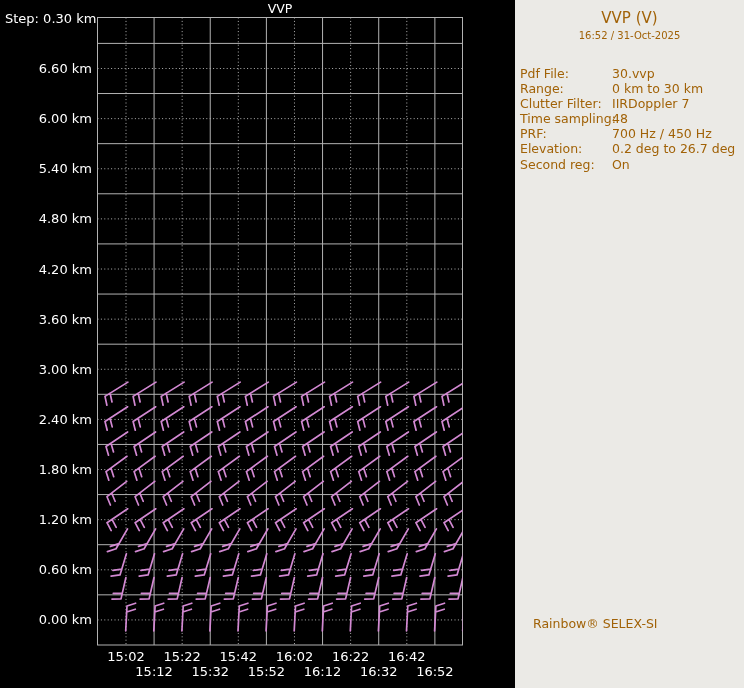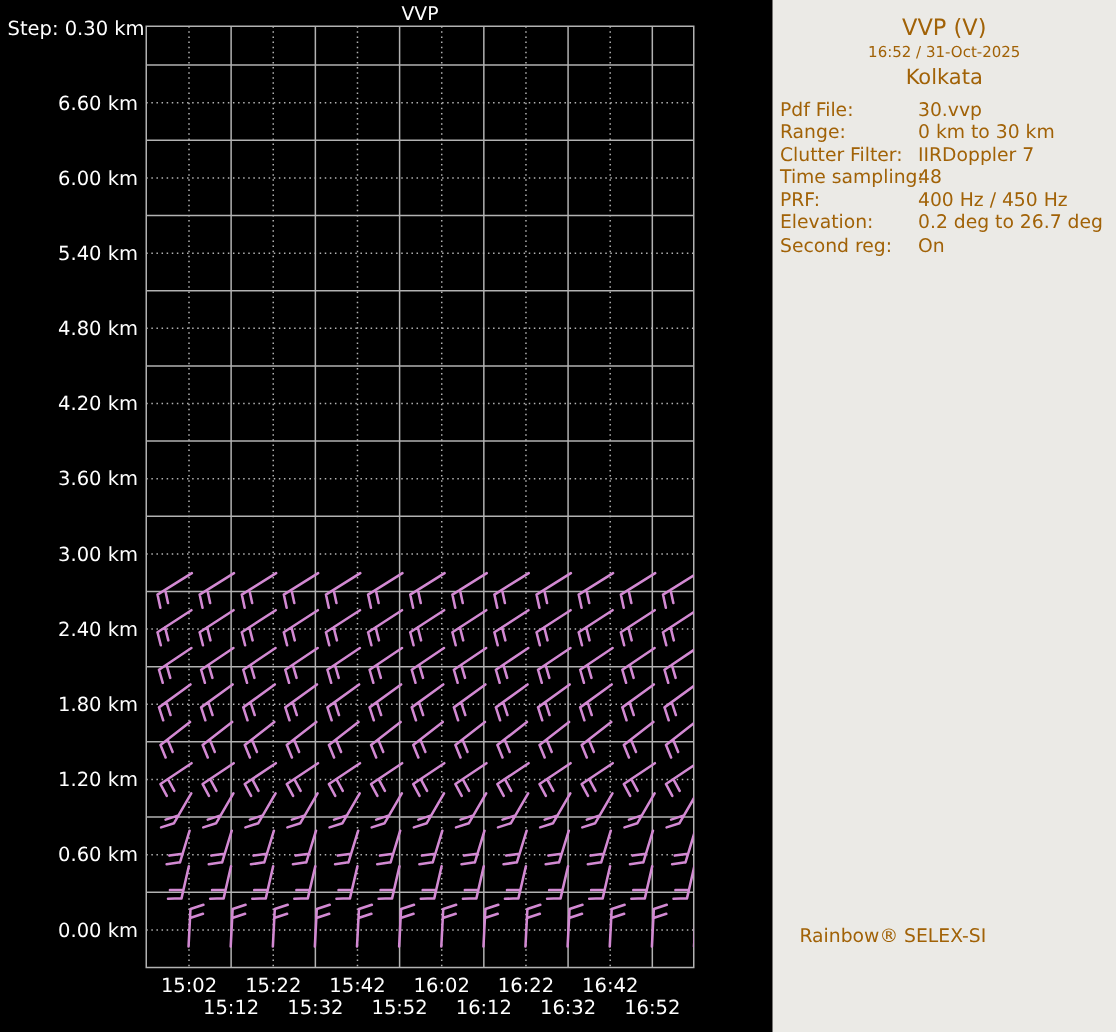--- a/index.html
+++ b/index.html
@@ -4,21 +4,21 @@
 <style>
   html,body{margin:0;padding:0;background:#000;}
   .screen{position:relative;width:744px;height:688px;background:#000;overflow:hidden;
           font-family:"DejaVu Sans",sans-serif;}
   #chart-svg{position:absolute;left:0;top:0;}
   .panel{position:absolute;left:515px;top:0;width:229px;height:688px;background:#ebeae6;
          color:#a16207;}
   .p-title{margin-top:10px;text-align:center;font-size:15px;line-height:17px;}
   .p-dt{text-align:center;font-size:10px;line-height:17px;}
   .p-site{text-align:center;font-size:14px;line-height:16px;}
-  .fields{margin-top:5px;padding-left:5px;font-size:12.5px;}
+  .fields{margin-top:22px;padding-left:5px;font-size:12.5px;}
   .frow{display:flex;line-height:15.1px;white-space:nowrap;}
   .flabel{width:92px;flex:0 0 92px;}
   .fvalue{flex:1;}
   .brand{position:absolute;left:18px;top:616px;font-size:12.5px;}
 </style>
 </head>
 <body>
 
 <div class="screen">
   <svg id="chart-svg" width="744" height="688" viewBox="0 0 744 688">
@@ -91,41 +91,40 @@
       <text x="406.79999999999995" y="661" fill="#ffffff" font-size="13px" text-anchor="middle" font-family="DejaVu Sans, sans-serif">16:42</text>
       <text x="434.88" y="676" fill="#ffffff" font-size="13px" text-anchor="middle" font-family="DejaVu Sans, sans-serif">16:52</text>
       <g clip-path="url(#plot)">
         <path d="M105.0 396.4L127.9 382.1M105.0 396.4l1.9 8.8M110.1 393.2l1.9 8.8M133.1 396.4L156.0 382.1M133.1 396.4l1.9 8.8M138.2 393.2l1.9 8.8M161.2 396.4L184.1 382.1M161.2 396.4l1.9 8.8M166.2 393.2l1.9 8.8M189.2 396.4L212.1 382.1M189.2 396.4l1.9 8.8M194.3 393.2l1.9 8.8M217.3 396.4L240.2 382.1M217.3 396.4l1.9 8.8M222.4 393.2l1.9 8.8M245.4 396.4L268.3 382.1M245.4 396.4l1.9 8.8M250.5 393.2l1.9 8.8M273.5 396.4L296.4 382.1M273.5 396.4l1.9 8.8M278.6 393.2l1.9 8.8M301.6 396.4L324.5 382.1M301.6 396.4l1.9 8.8M306.6 393.2l1.9 8.8M329.6 396.4L352.5 382.1M329.6 396.4l1.9 8.8M334.7 393.2l1.9 8.8M357.7 396.4L380.6 382.1M357.7 396.4l1.9 8.8M362.8 393.2l1.9 8.8M385.8 396.4L408.7 382.1M385.8 396.4l1.9 8.8M390.9 393.2l1.9 8.8M413.9 396.4L436.8 382.1M413.9 396.4l1.9 8.8M419.0 393.2l1.9 8.8M442.0 396.4L464.9 382.1M442.0 396.4l1.9 8.8M447.0 393.2l1.9 8.8M105.0 421.5L127.6 406.8M105.0 421.5l2.2 8.7M110.0 418.2l2.2 8.7M133.1 421.5L155.7 406.8M133.1 421.5l2.2 8.7M138.1 418.2l2.2 8.7M161.2 421.5L183.8 406.8M161.2 421.5l2.2 8.7M166.2 418.2l2.2 8.7M189.2 421.5L211.9 406.8M189.2 421.5l2.2 8.7M194.3 418.2l2.2 8.7M217.3 421.5L240.0 406.8M217.3 421.5l2.2 8.7M222.4 418.2l2.2 8.7M245.4 421.5L268.0 406.8M245.4 421.5l2.2 8.7M250.4 418.2l2.2 8.7M273.5 421.5L296.1 406.8M273.5 421.5l2.2 8.7M278.5 418.2l2.2 8.7M301.6 421.5L324.2 406.8M301.6 421.5l2.2 8.7M306.6 418.2l2.2 8.7M329.6 421.5L352.3 406.8M329.6 421.5l2.2 8.7M334.7 418.2l2.2 8.7M357.7 421.5L380.4 406.8M357.7 421.5l2.2 8.7M362.8 418.2l2.2 8.7M385.8 421.5L408.4 406.8M385.8 421.5l2.2 8.7M390.8 418.2l2.2 8.7M413.9 421.5L436.5 406.8M413.9 421.5l2.2 8.7M418.9 418.2l2.2 8.7M442.0 421.5L464.6 406.8M442.0 421.5l2.2 8.7M447.0 418.2l2.2 8.7M106.0 446.5L127.6 432.0M106.0 446.5l2.5 8.7M111.0 443.2l2.5 8.7M134.1 446.5L155.6 432.0M134.1 446.5l2.5 8.7M139.1 443.2l2.5 8.7M162.2 446.5L183.7 432.0M162.2 446.5l2.5 8.7M167.1 443.2l2.5 8.7M190.2 446.5L211.8 432.0M190.2 446.5l2.5 8.7M195.2 443.2l2.5 8.7M218.3 446.5L239.9 432.0M218.3 446.5l2.5 8.7M223.3 443.2l2.5 8.7M246.4 446.5L268.0 432.0M246.4 446.5l2.5 8.7M251.4 443.2l2.5 8.7M274.5 446.5L296.0 432.0M274.5 446.5l2.5 8.7M279.5 443.2l2.5 8.7M302.6 446.5L324.1 432.0M302.6 446.5l2.5 8.7M307.5 443.2l2.5 8.7M330.6 446.5L352.2 432.0M330.6 446.5l2.5 8.7M335.6 443.2l2.5 8.7M358.7 446.5L380.3 432.0M358.7 446.5l2.5 8.7M363.7 443.2l2.5 8.7M386.8 446.5L408.4 432.0M386.8 446.5l2.5 8.7M391.8 443.2l2.5 8.7M414.9 446.5L436.4 432.0M414.9 446.5l2.5 8.7M419.9 443.2l2.5 8.7M443.0 446.5L464.5 432.0M443.0 446.5l2.5 8.7M447.9 443.2l2.5 8.7M106.0 471.6L127.0 456.3M106.0 471.6l2.8 8.6M110.9 468.1l2.8 8.6M134.1 471.6L155.1 456.3M134.1 471.6l2.8 8.6M138.9 468.1l2.8 8.6M162.2 471.6L183.2 456.3M162.2 471.6l2.8 8.6M167.0 468.1l2.8 8.6M190.2 471.6L211.3 456.3M190.2 471.6l2.8 8.6M195.1 468.1l2.8 8.6M218.3 471.6L239.4 456.3M218.3 471.6l2.8 8.6M223.2 468.1l2.8 8.6M246.4 471.6L267.4 456.3M246.4 471.6l2.8 8.6M251.3 468.1l2.8 8.6M274.5 471.6L295.5 456.3M274.5 471.6l2.8 8.6M279.3 468.1l2.8 8.6M302.6 471.6L323.6 456.3M302.6 471.6l2.8 8.6M307.4 468.1l2.8 8.6M330.6 471.6L351.7 456.3M330.6 471.6l2.8 8.6M335.5 468.1l2.8 8.6M358.7 471.6L379.8 456.3M358.7 471.6l2.8 8.6M363.6 468.1l2.8 8.6M386.8 471.6L407.8 456.3M386.8 471.6l2.8 8.6M391.7 468.1l2.8 8.6M414.9 471.6L435.9 456.3M414.9 471.6l2.8 8.6M419.7 468.1l2.8 8.6M443.0 471.6L464.0 456.3M443.0 471.6l2.8 8.6M447.8 468.1l2.8 8.6M107.0 496.7L126.7 481.3M107.0 496.7l3.4 8.3M111.7 493.0l3.4 8.3M135.1 496.7L154.8 481.3M135.1 496.7l3.4 8.3M139.8 493.0l3.4 8.3M163.2 496.7L182.9 481.3M163.2 496.7l3.4 8.3M167.9 493.0l3.4 8.3M191.2 496.7L210.9 481.3M191.2 496.7l3.4 8.3M196.0 493.0l3.4 8.3M219.3 496.7L239.0 481.3M219.3 496.7l3.4 8.3M224.0 493.0l3.4 8.3M247.4 496.7L267.1 481.3M247.4 496.7l3.4 8.3M252.1 493.0l3.4 8.3M275.5 496.7L295.2 481.3M275.5 496.7l3.4 8.3M280.2 493.0l3.4 8.3M303.6 496.7L323.3 481.3M303.6 496.7l3.4 8.3M308.3 493.0l3.4 8.3M331.6 496.7L351.3 481.3M331.6 496.7l3.4 8.3M336.4 493.0l3.4 8.3M359.7 496.7L379.4 481.3M359.7 496.7l3.4 8.3M364.4 493.0l3.4 8.3M387.8 496.7L407.5 481.3M387.8 496.7l3.4 8.3M392.5 493.0l3.4 8.3M415.9 496.7L435.6 481.3M415.9 496.7l3.4 8.3M420.6 493.0l3.4 8.3M444.0 496.7L463.7 481.3M444.0 496.7l3.4 8.3M448.7 493.0l3.4 8.3M107.0 522.7L127.7 508.8M107.0 522.7l4.2 7.9M112.0 519.4l4.2 7.9M135.1 522.7L155.8 508.8M135.1 522.7l4.2 7.9M140.1 519.4l4.2 7.9M163.2 522.7L183.9 508.8M163.2 522.7l4.2 7.9M168.1 519.4l4.2 7.9M191.2 522.7L212.0 508.8M191.2 522.7l4.2 7.9M196.2 519.4l4.2 7.9M219.3 522.7L240.0 508.8M219.3 522.7l4.2 7.9M224.3 519.4l4.2 7.9M247.4 522.7L268.1 508.8M247.4 522.7l4.2 7.9M252.4 519.4l4.2 7.9M275.5 522.7L296.2 508.8M275.5 522.7l4.2 7.9M280.5 519.4l4.2 7.9M303.6 522.7L324.3 508.8M303.6 522.7l4.2 7.9M308.5 519.4l4.2 7.9M331.6 522.7L352.4 508.8M331.6 522.7l4.2 7.9M336.6 519.4l4.2 7.9M359.7 522.7L380.4 508.8M359.7 522.7l4.2 7.9M364.7 519.4l4.2 7.9M387.8 522.7L408.5 508.8M387.8 522.7l4.2 7.9M392.8 519.4l4.2 7.9M415.9 522.7L436.6 508.8M415.9 522.7l4.2 7.9M420.9 519.4l4.2 7.9M444.0 522.7L464.7 508.8M444.0 522.7l4.2 7.9M448.9 519.4l4.2 7.9M116.0 548.8L127.5 528.9M116.0 548.8l-8.6 2.8M119.0 543.6l-8.6 2.8M144.1 548.8L155.6 528.9M144.1 548.8l-8.6 2.8M147.1 543.6l-8.6 2.8M172.2 548.8L183.7 528.9M172.2 548.8l-8.6 2.8M175.2 543.6l-8.6 2.8M200.2 548.8L211.7 528.9M200.2 548.8l-8.6 2.8M203.2 543.6l-8.6 2.8M228.3 548.8L239.8 528.9M228.3 548.8l-8.6 2.8M231.3 543.6l-8.6 2.8M256.4 548.8L267.9 528.9M256.4 548.8l-8.6 2.8M259.4 543.6l-8.6 2.8M284.5 548.8L296.0 528.9M284.5 548.8l-8.6 2.8M287.5 543.6l-8.6 2.8M312.6 548.8L324.1 528.9M312.6 548.8l-8.6 2.8M315.6 543.6l-8.6 2.8M340.6 548.8L352.1 528.9M340.6 548.8l-8.6 2.8M343.6 543.6l-8.6 2.8M368.7 548.8L380.2 528.9M368.7 548.8l-8.6 2.8M371.7 543.6l-8.6 2.8M396.8 548.8L408.3 528.9M396.8 548.8l-8.6 2.8M399.8 543.6l-8.6 2.8M424.9 548.8L436.4 528.9M424.9 548.8l-8.6 2.8M427.9 543.6l-8.6 2.8M453.0 548.8L464.5 528.9M453.0 548.8l-8.6 2.8M456.0 543.6l-8.6 2.8M120.0 574.9L126.4 553.8M120.0 574.9l-8.9 1.3M121.8 569.1l-8.9 1.3M148.1 574.9L154.5 553.8M148.1 574.9l-8.9 1.3M149.8 569.1l-8.9 1.3M176.2 574.9L182.6 553.8M176.2 574.9l-8.9 1.3M177.9 569.1l-8.9 1.3M204.2 574.9L210.7 553.8M204.2 574.9l-8.9 1.3M206.0 569.1l-8.9 1.3M232.3 574.9L238.8 553.8M232.3 574.9l-8.9 1.3M234.1 569.1l-8.9 1.3M260.4 574.9L266.8 553.8M260.4 574.9l-8.9 1.3M262.2 569.1l-8.9 1.3M288.5 574.9L294.9 553.8M288.5 574.9l-8.9 1.3M290.2 569.1l-8.9 1.3M316.6 574.9L323.0 553.8M316.6 574.9l-8.9 1.3M318.3 569.1l-8.9 1.3M344.6 574.9L351.1 553.8M344.6 574.9l-8.9 1.3M346.4 569.1l-8.9 1.3M372.7 574.9L379.2 553.8M372.7 574.9l-8.9 1.3M374.5 569.1l-8.9 1.3M400.8 574.9L407.2 553.8M400.8 574.9l-8.9 1.3M402.6 569.1l-8.9 1.3M428.9 574.9L435.3 553.8M428.9 574.9l-8.9 1.3M430.6 569.1l-8.9 1.3M457.0 574.9L463.4 553.8M457.0 574.9l-8.9 1.3M458.7 569.1l-8.9 1.3M121.0 598.9L125.9 577.5M121.0 598.9l-9.0 0.3M122.3 593.1l-9.0 0.3M149.1 598.9L154.0 577.5M149.1 598.9l-9.0 0.3M150.4 593.1l-9.0 0.3M177.2 598.9L182.1 577.5M177.2 598.9l-9.0 0.3M178.5 593.1l-9.0 0.3M205.2 598.9L210.2 577.5M205.2 598.9l-9.0 0.3M206.6 593.1l-9.0 0.3M233.3 598.9L238.3 577.5M233.3 598.9l-9.0 0.3M234.7 593.1l-9.0 0.3M261.4 598.9L266.3 577.5M261.4 598.9l-9.0 0.3M262.7 593.1l-9.0 0.3M289.5 598.9L294.4 577.5M289.5 598.9l-9.0 0.3M290.8 593.1l-9.0 0.3M317.6 598.9L322.5 577.5M317.6 598.9l-9.0 0.3M318.9 593.1l-9.0 0.3M345.6 598.9L350.6 577.5M345.6 598.9l-9.0 0.3M347.0 593.1l-9.0 0.3M373.7 598.9L378.7 577.5M373.7 598.9l-9.0 0.3M375.1 593.1l-9.0 0.3M401.8 598.9L406.7 577.5M401.8 598.9l-9.0 0.3M403.1 593.1l-9.0 0.3M429.9 598.9L434.8 577.5M429.9 598.9l-9.0 0.3M431.2 593.1l-9.0 0.3M458.0 598.9L462.9 577.5M458.0 598.9l-9.0 0.3M459.3 593.1l-9.0 0.3M127.0 606.0L125.7 631.0M127.0 606.0l8.6 -2.8M126.7 612.0l8.6 -2.8M155.1 606.0L153.8 631.0M155.1 606.0l8.6 -2.8M154.8 612.0l8.6 -2.8M183.2 606.0L181.9 631.0M183.2 606.0l8.6 -2.8M182.8 612.0l8.6 -2.8M211.2 606.0L209.9 631.0M211.2 606.0l8.6 -2.8M210.9 612.0l8.6 -2.8M239.3 606.0L238.0 631.0M239.3 606.0l8.6 -2.8M239.0 612.0l8.6 -2.8M267.4 606.0L266.1 631.0M267.4 606.0l8.6 -2.8M267.1 612.0l8.6 -2.8M295.5 606.0L294.2 631.0M295.5 606.0l8.6 -2.8M295.2 612.0l8.6 -2.8M323.6 606.0L322.3 631.0M323.6 606.0l8.6 -2.8M323.2 612.0l8.6 -2.8M351.6 606.0L350.3 631.0M351.6 606.0l8.6 -2.8M351.3 612.0l8.6 -2.8M379.7 606.0L378.4 631.0M379.7 606.0l8.6 -2.8M379.4 612.0l8.6 -2.8M407.8 606.0L406.5 631.0M407.8 606.0l8.6 -2.8M407.5 612.0l8.6 -2.8M435.9 606.0L434.6 631.0M435.9 606.0l8.6 -2.8M435.6 612.0l8.6 -2.8M464.0 606.0L462.7 631.0M464.0 606.0l8.6 -2.8M463.6 612.0l8.6 -2.8" fill="none" stroke="#d289d2" stroke-width="1.7" stroke-linecap="round"></path>
       </g>
     </svg>
 
   <div class="panel">
     <div class="p-title">VVP (V)</div>
     <div class="p-dt">16:52 / 31-Oct-2025</div>
-    <div class="p-site">Kolkata</div>
     <div class="fields" id="fields">
         <div class="frow">
           <span class="flabel">Pdf File:</span>
           <span class="fvalue">30.vvp</span>
         </div>
         <div class="frow">
           <span class="flabel">Range:</span>
           <span class="fvalue">0 km to 30 km</span>
         </div>
         <div class="frow">
           <span class="flabel">Clutter Filter:</span>
           <span class="fvalue">IIRDoppler 7</span>
         </div>
         <div class="frow">
           <span class="flabel">Time sampling:</span>
           <span class="fvalue">48</span>
         </div>
         <div class="frow">
           <span class="flabel">PRF:</span>
-          <span class="fvalue">400 Hz / 450 Hz</span>
+          <span class="fvalue">700 Hz / 450 Hz</span>
         </div>
         <div class="frow">
           <span class="flabel">Elevation:</span>
           <span class="fvalue">0.2 deg to 26.7 deg</span>
         </div>
         <div class="frow">
           <span class="flabel">Second reg:</span>
           <span class="fvalue">On</span>
         </div>
       </div>

